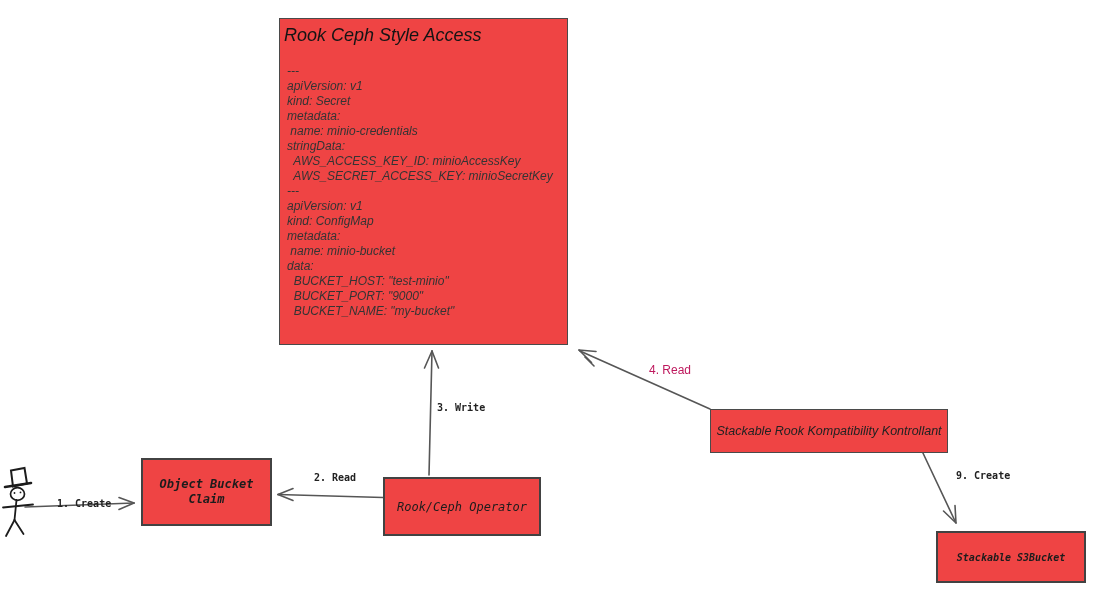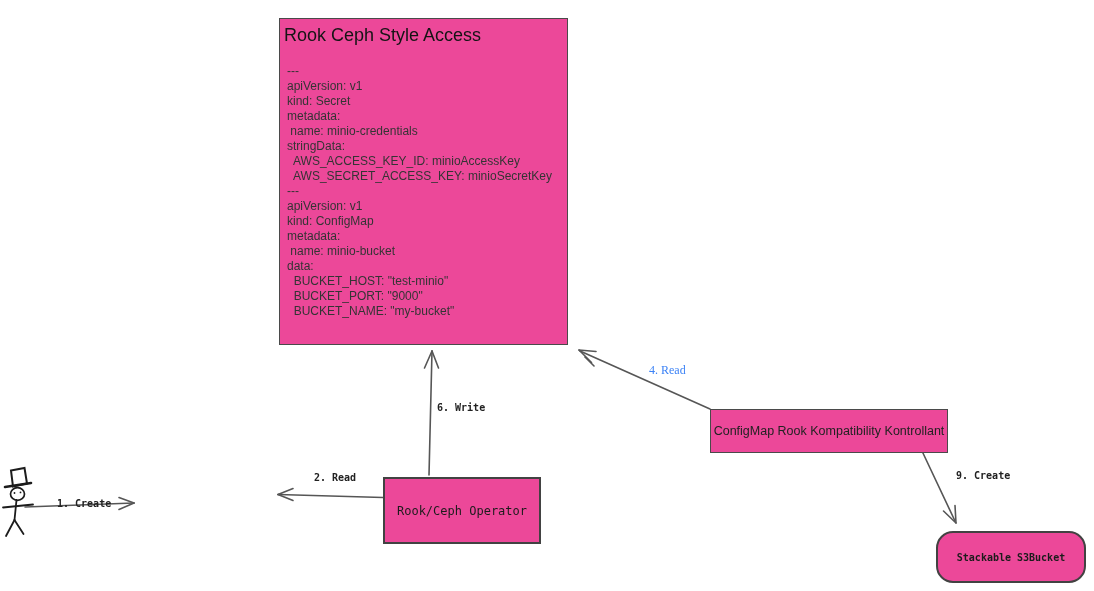--- a/index.html
+++ b/index.html
@@ -7,22 +7,23 @@
     position:relative;
     width:1094px;height:591px;
     background:#ffffff;
     font-family:"Liberation Sans",sans-serif;
     overflow:hidden;
   }
   svg.layer{position:absolute;left:0;top:0;width:1094px;height:591px;}
   .box{
     position:absolute;
     box-sizing:border-box;
-    background:#ec4899;
+    background:#ef4444;
     border:2px solid #424242;
+    font-style:italic;
   }
   .box.thin{border-width:1.5px;border-color:#4a4a4a;}
   .node{
     display:flex;align-items:center;justify-content:center;
     text-align:center;
     color:#1c1c1c;
   }
   .mono{font-family:"DejaVu Sans Mono","Liberation Mono",monospace;}
   .main-box{left:279px;top:18px;width:289px;height:327px;}
   .main-title{
@@ -31,33 +32,33 @@
     white-space:nowrap;
   }
   .yaml{
     position:absolute;left:7px;top:45px;margin:0;
     font-family:"Liberation Sans",sans-serif;
     font-size:12px;line-height:15px;color:#343434;
     white-space:pre;
   }
   .obc-node{left:141px;top:458px;width:131px;height:68px;
     font-size:12px;font-weight:bold;line-height:15px;white-space:pre-line;}
-  .operator-node{left:383px;top:477px;width:158px;height:67px;font-size:12px;}
+  .operator-node{left:383px;top:477px;width:158px;height:59px;font-size:12px;}
   .kontrollant-node{left:710px;top:409px;width:238px;height:44px;
     font-size:12.5px;color:#222222;font-family:"Liberation Sans",sans-serif;}
   .s3-node{left:936px;top:531px;width:150px;height:52px;
-    font-size:10px;font-weight:bold;border-radius:17px;}
+    font-size:10px;font-weight:bold;}
   .edge-label{
     position:absolute;
     font-size:10px;font-weight:bold;color:#222222;
     white-space:nowrap;line-height:11px;
   }
   .edge-label.sans{
-    font-family:Liberation Serif, serif;
-    font-size:12px;font-weight:normal;color:#3b82f6;line-height:13px;
+    font-family:Liberation Sans, sans-serif;
+    font-size:12px;font-weight:normal;color:#be185d;line-height:13px;
   }
   .lbl-1{left:57px;top:478px;margin-top:20px;}
   .lbl-2{left:314px;top:472px;}
   .lbl-3{left:437px;top:402px;}
   .lbl-4{left:649px;top:364px;}
   .lbl-5{left:956px;top:470px;}
 </style>
 </head>
 <body>
 
@@ -123,26 +124,28 @@
 apiVersion: v1
 kind: ConfigMap
 metadata:
  name: minio-bucket
 data:
   BUCKET_HOST: "test-minio"
   BUCKET_PORT: "9000"
   BUCKET_NAME: "my-bucket"</pre>
   </div>
 
+  <div class="box node mono obc-node">Object Bucket
+Claim</div>
 
   <div class="box node mono operator-node">Rook/Ceph Operator</div>
 
-  <div class="box thin node kontrollant-node">ConfigMap Rook Kompatibility Kontrollant</div>
+  <div class="box thin node kontrollant-node">Stackable Rook Kompatibility Kontrollant</div>
 
   <div class="box node mono s3-node">Stackable S3Bucket</div>
 
   <div class="edge-label mono lbl-1">1. Create</div>
   <div class="edge-label mono lbl-2">2. Read</div>
-  <div class="edge-label mono lbl-3">6. Write</div>
+  <div class="edge-label mono lbl-3">3. Write</div>
   <div class="edge-label sans lbl-4">4. Read</div>
   <div class="edge-label mono lbl-5">9. Create</div>
 
 </div>
 
 </body></html>

